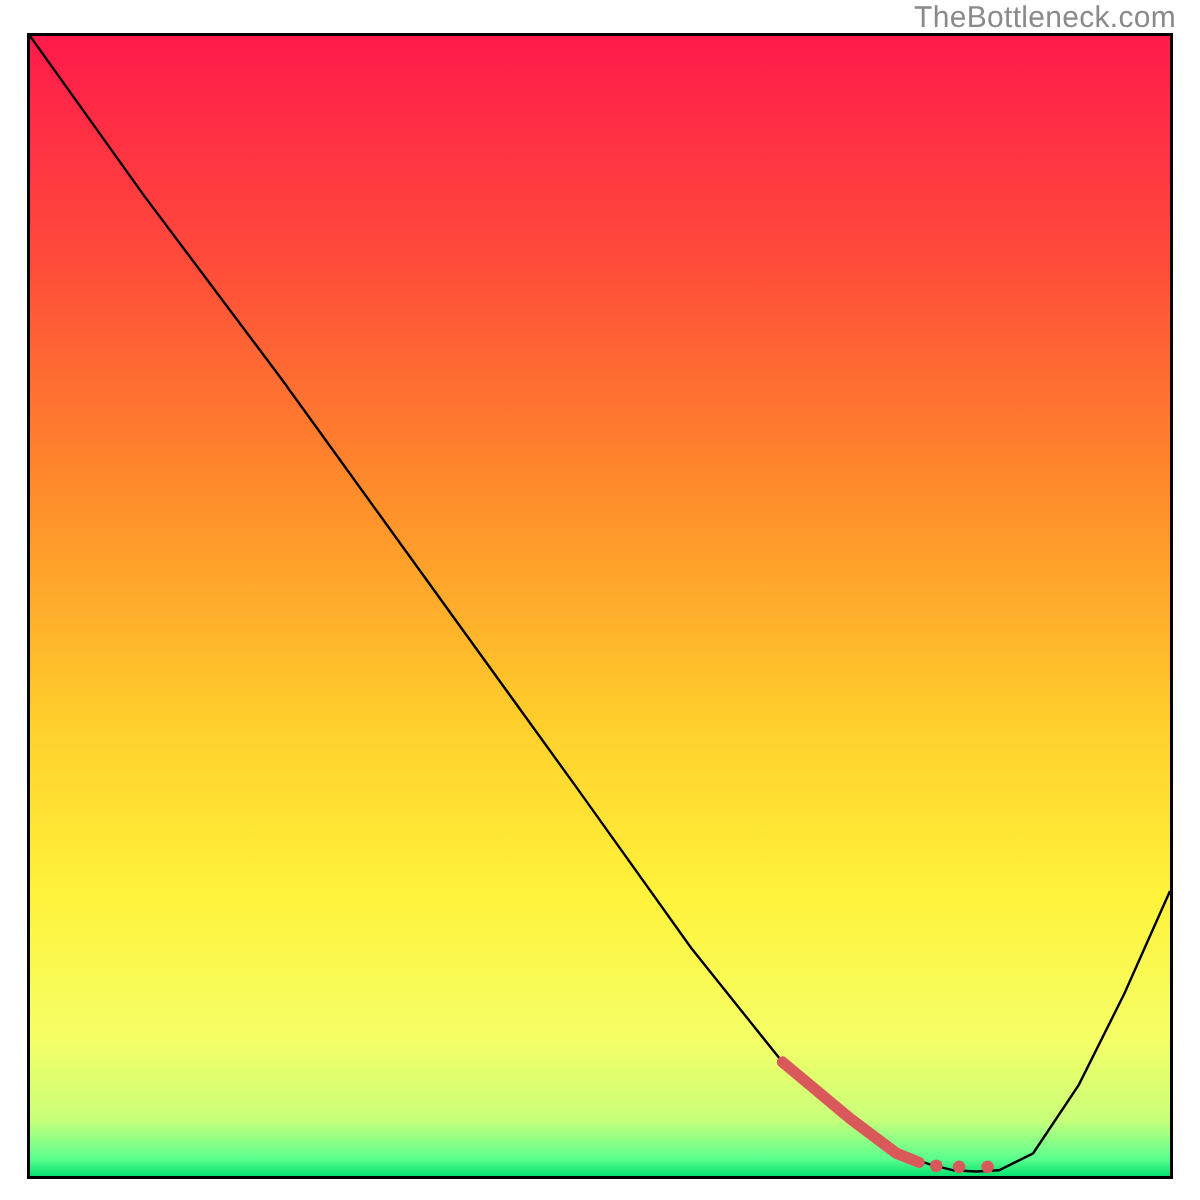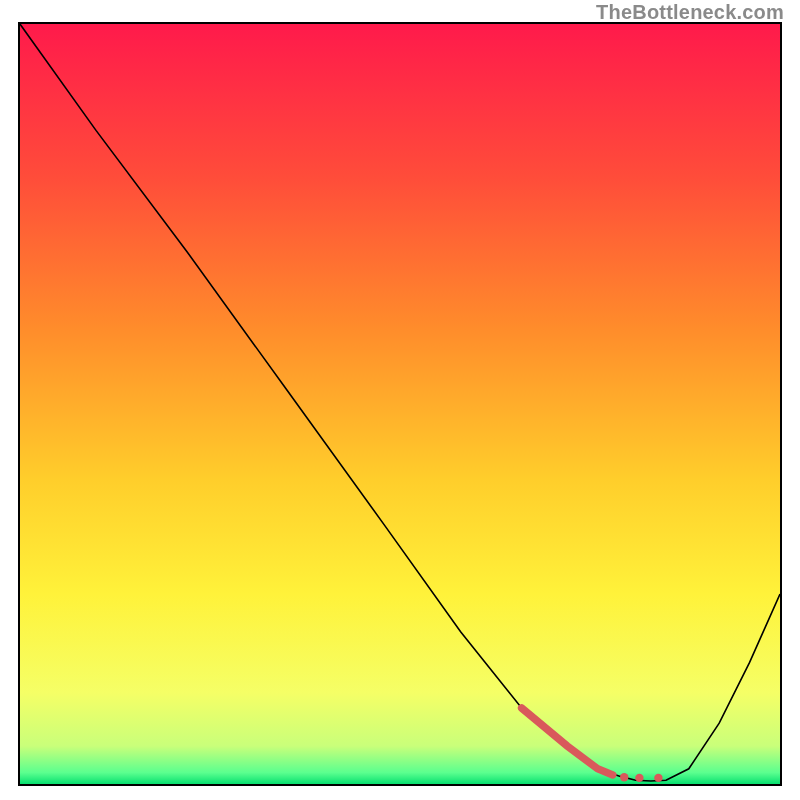--- a/index.html
+++ b/index.html
@@ -19,21 +19,21 @@
     height: 764px;
     border: 2px solid #000;
     box-sizing: border-box;
   }
   .watermark {
     position: absolute;
     top: 1px;
     right: 16px;
     font-size: 20px;
     color: #8a8a8a;
-    font-weight: 700;
+    font-weight: 400;
     letter-spacing: 0.2px;
   }
   svg.plot {
     position: absolute;
     left: 0;
     top: 0;
     width: 760px;
     height: 760px;
   }
   .curve {

